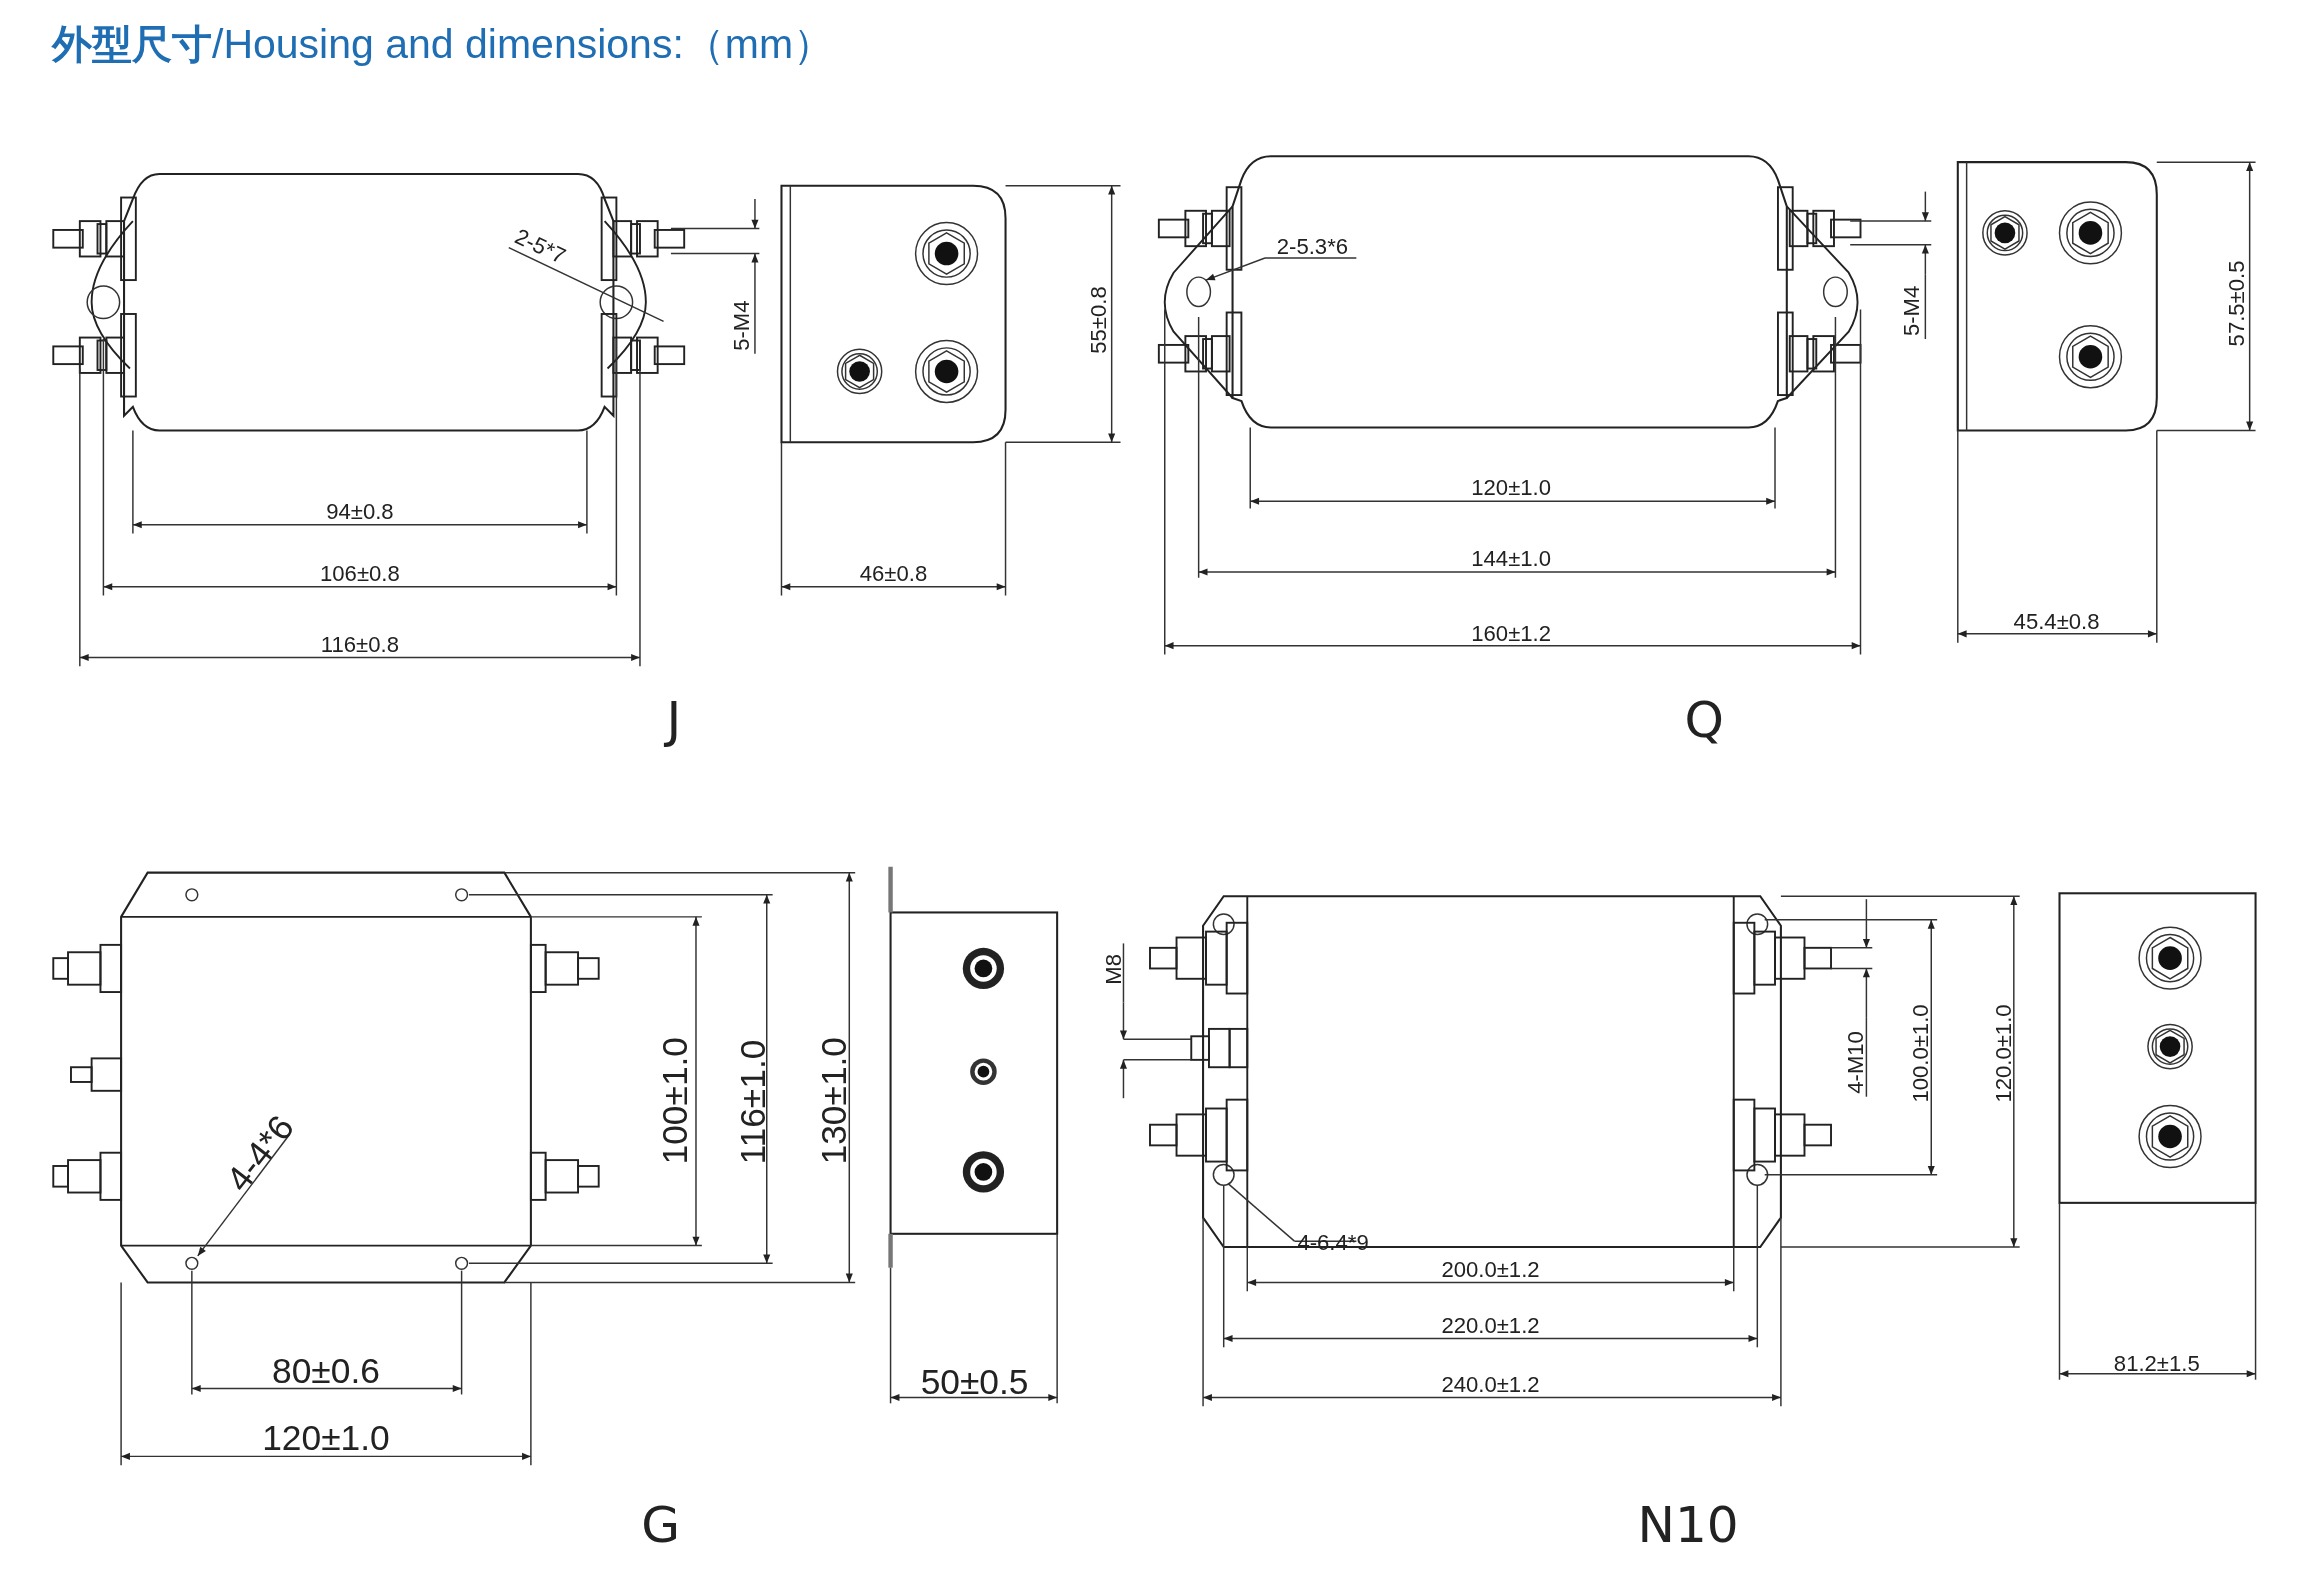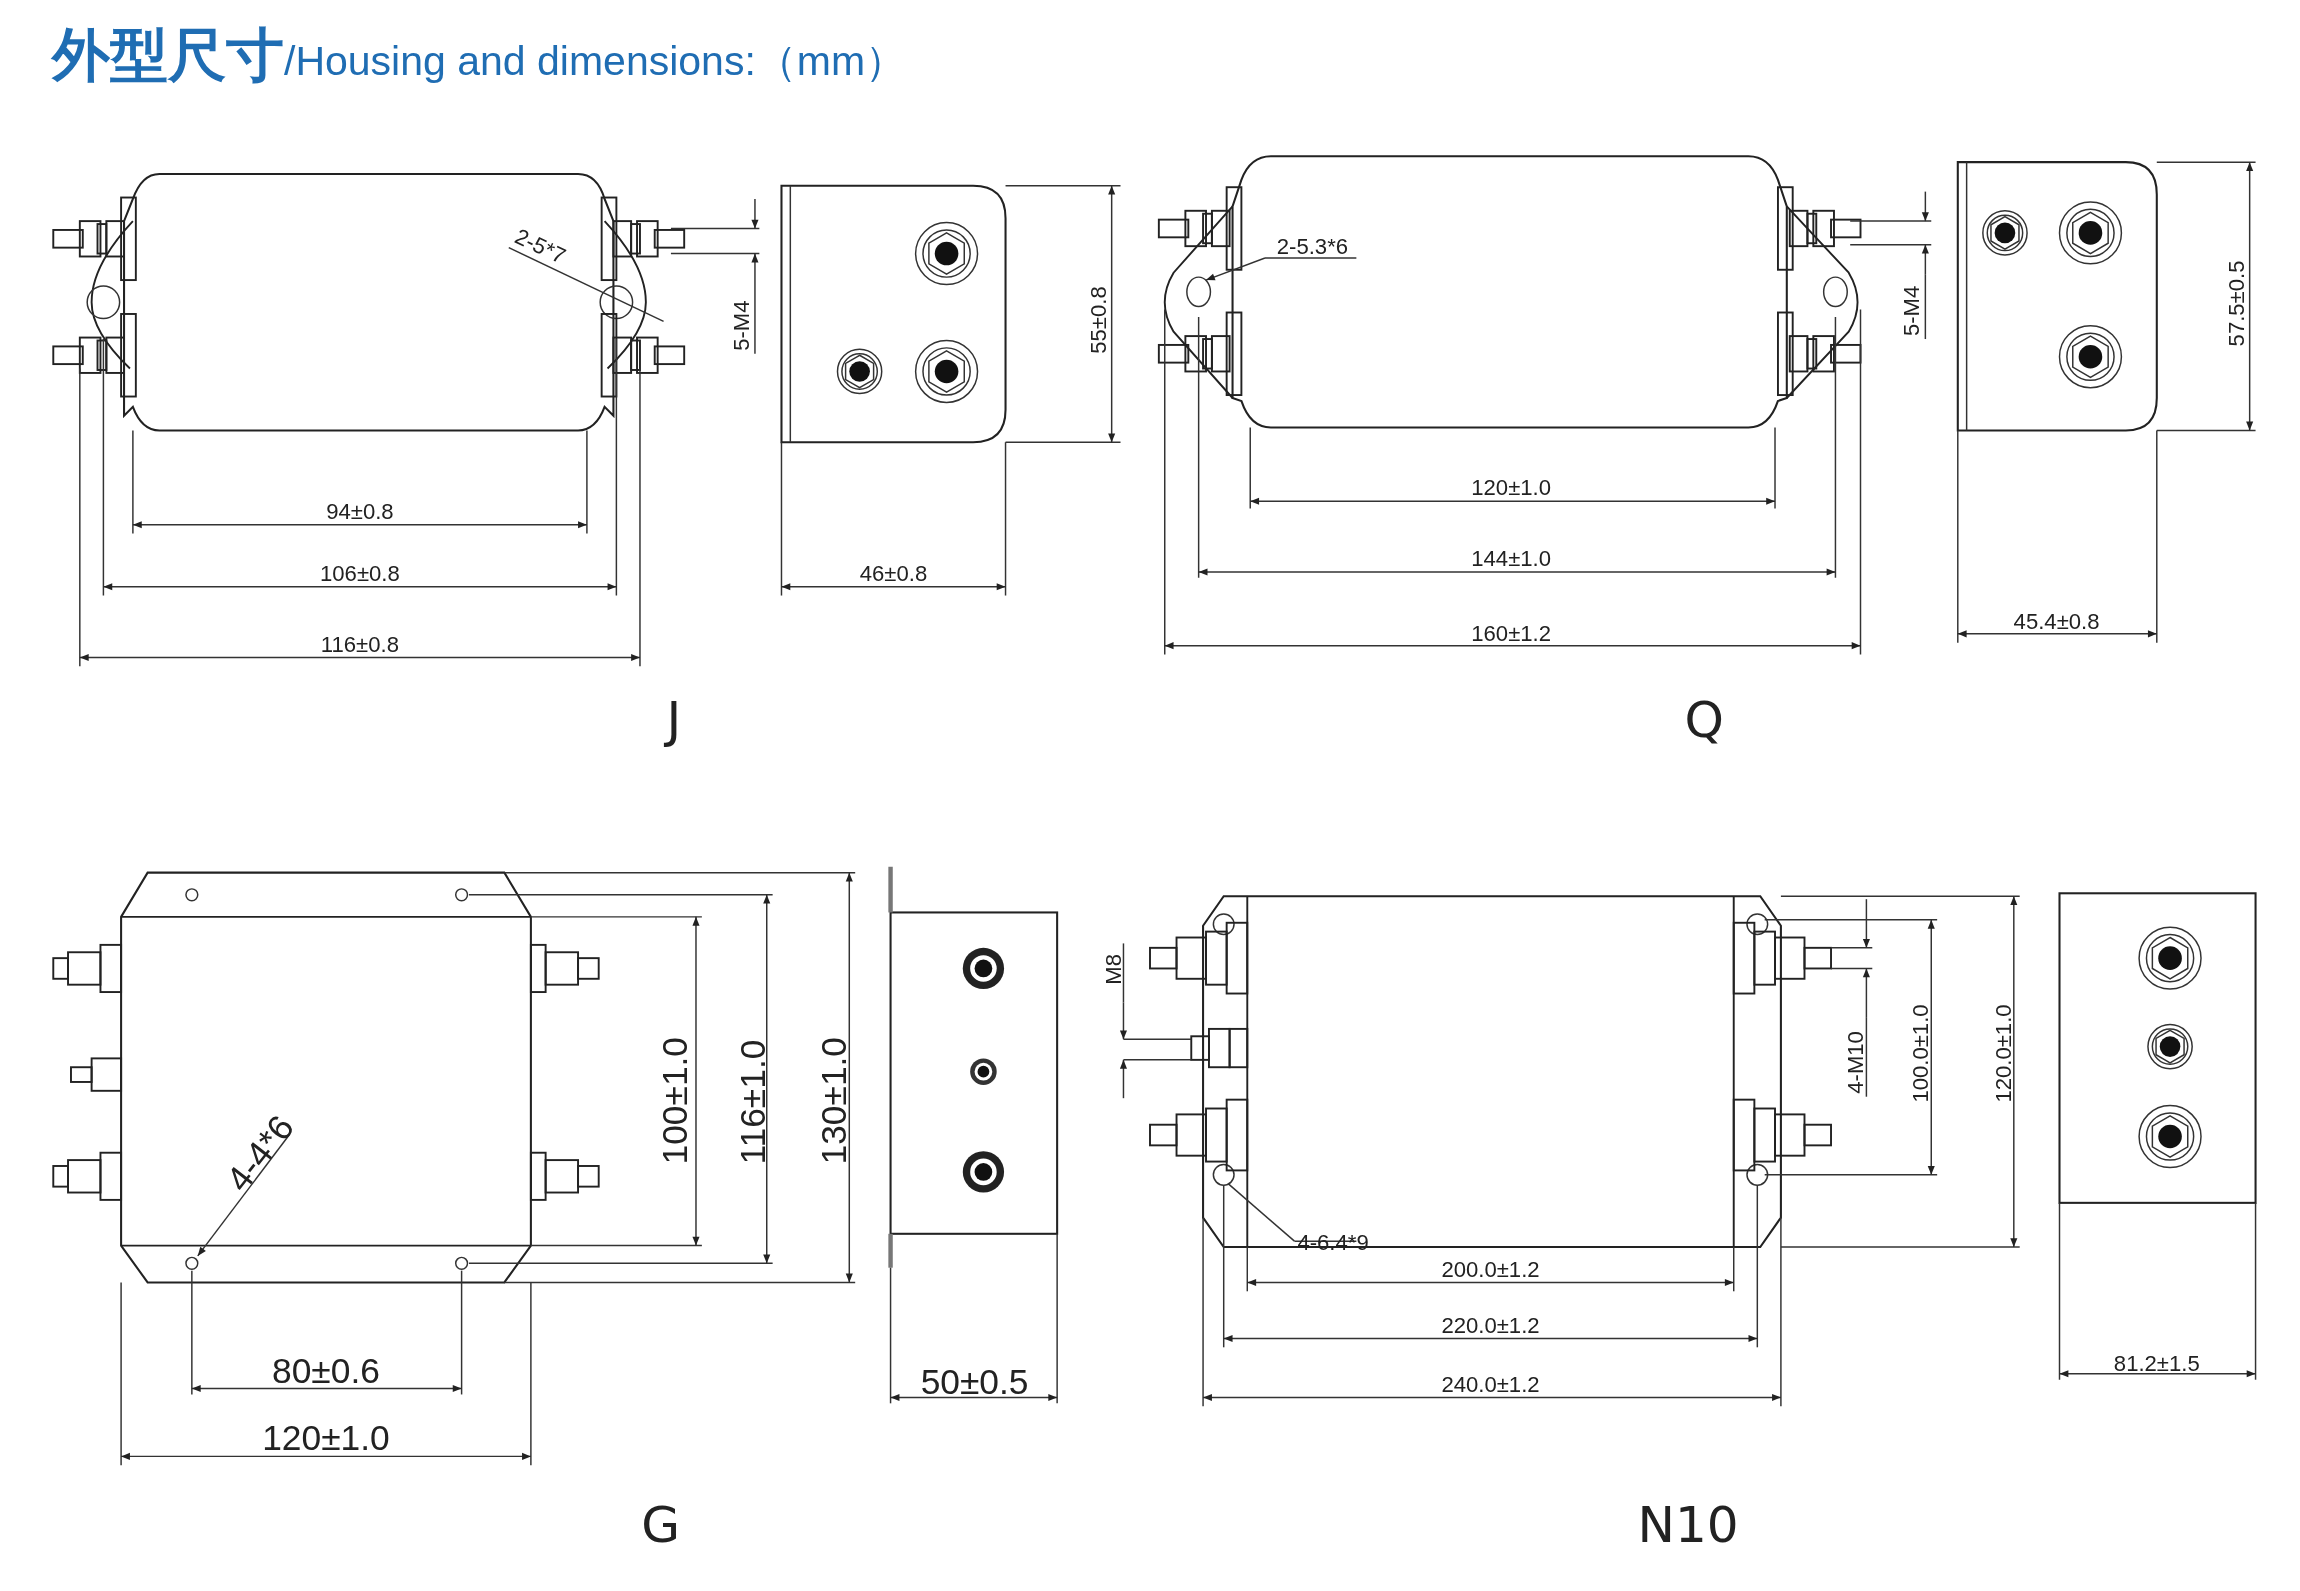--- a/index.html
+++ b/index.html
@@ -1,18 +1,18 @@
 <!DOCTYPE html>
 <html style="font-size:15px"><head>
 <meta charset="utf-8">
 <style>
   html, body { margin: 0; padding: 0; background: #ffffff; }
   body { width: 2300px; height: 1592px; position: relative; overflow: hidden; font-family: "DejaVu Sans", sans-serif; }
   .title { position: absolute; left: 52px; top: 16.7px; color: #1f6db3; white-space: nowrap; }
-  .title .cn { font-size: 58px; font-weight: bold; font-family: "DejaVu Sans", sans-serif; }
+  .title .cn { font-size: 40px; font-weight: bold; font-family: "DejaVu Sans", sans-serif; }
   .title .en { font-size: 41px; font-family: "Liberation Sans", sans-serif; }
   svg.drawing { position: absolute; left: 0; top: 0; }
   .ln { stroke: #222; stroke-width: 1.3; fill: none; }
   .thin { stroke: #333; stroke-width: 1; fill: none; }
   .body { stroke: #222; stroke-width: 1.4; fill: #fff; }
   .dim { font-family: "Liberation Sans", sans-serif; font-size: 15px; fill: #222; }
   .dimG { font-family: "Liberation Sans", sans-serif; font-size: 24px; fill: #222; }
   .cap { font-family: "DejaVu Sans", sans-serif; font-size: 34px; fill: #222; }
   .dot { fill: #111; }
 </style>

